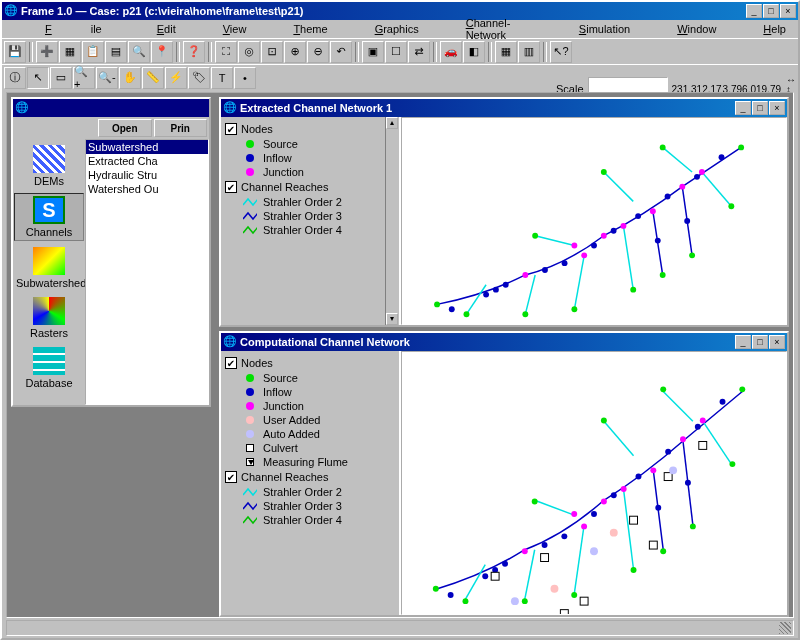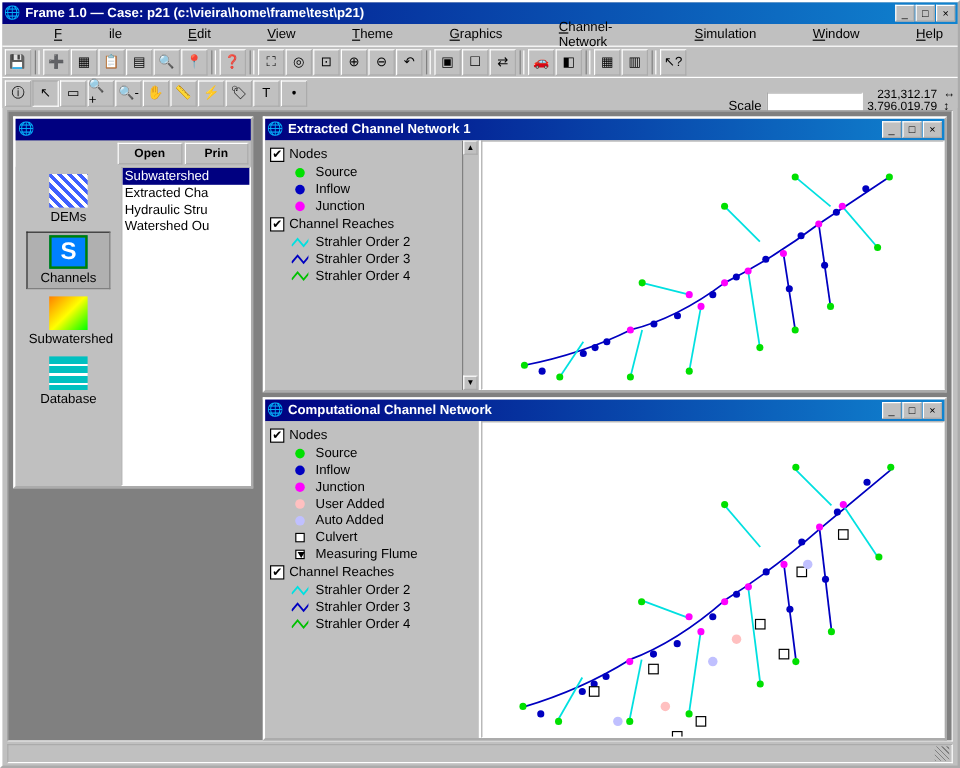--- a/index.html
+++ b/index.html
@@ -18,21 +18,21 @@
 .tbtn { width: 22px; height: 22px; background: #c0c0c0; border: 1px outset #fff; display: flex; align-items: center; justify-content: center; font-size: 11px; }
 .tbtn.active { border: 1px inset #fff; }
 .tsep { width: 4px; height: 20px; border-left: 1px solid #808080; border-right: 1px solid #fff; margin: 0 2px; }
 .scale-box { display: flex; align-items: flex-end; gap: 4px; margin-left: auto; margin-top: 12px; }
 .scale-input { width: 80px; height: 18px; border: 1px inset #fff; background: #fff; }
 .coord { font-size: 10px; line-height: 10px; text-align: right; padding-right: 1px; }
 .mdi-area { position: absolute; left: 4px; top: 90px; right: 4px; bottom: 20px; background: #808080; border: 1px inset #fff; }
 .child-window { position: absolute; background: #c0c0c0; border: 2px outset #fff; }
 .proj-win { left: 4px; top: 4px; width: 200px; height: 310px; }
 .proj-body { display: flex; height: calc(100% - 40px); }
-.proj-left { width: 88px; background: #c0c0c0; overflow: hidden; display: flex; flex-direction: column; align-items: center; padding-top: 4px; gap: 4px; }
+.proj-left { width: 72px; background: #c0c0c0; overflow: hidden; display: flex; flex-direction: column; align-items: center; padding-top: 4px; gap: 4px; }
 .proj-item { width: 70px; text-align: center; font-size: 10px; padding: 2px; }
 .proj-item.sel { background: #b0b0b0; border: 1px inset #808080; }
 .proj-item .ico { width: 32px; height: 28px; margin: 0 auto 2px; }
 .proj-right { flex: 1; background: #fff; border: 1px inset #fff; overflow: hidden; }
 .proj-right .row { padding: 1px 2px; white-space: nowrap; }
 .proj-right .row.sel { background: #000080; color: #fff; }
 .proj-btns { display: flex; gap: 2px; padding: 2px 2px 2px 85px; }
 .proj-btns button { flex: 1; height: 18px; border: 1px outset #fff; background: #c0c0c0; font-size: 10px; font-weight: bold; }
 .map-win { background: #c0c0c0; }
 .map-win1 { left: 212px; top: 4px; width: 570px; height: 230px; }
@@ -118,21 +118,21 @@
     <div class="tbtn">🔍-</div>
     <div class="tbtn">✋</div>
     <div class="tbtn">📏</div>
     <div class="tbtn">⚡</div>
     <div class="tbtn">🏷</div>
     <div class="tbtn">T</div>
     <div class="tbtn">•</div>
     <div class="scale-box">
       <span>Scale</span>
       <input class="scale-input" style="">
-      <div style="display:flex;flex-direction:column;">
+      <div style="display:flex;flex-direction:row;">
         <span class="coord">231,312.17</span>
         <span class="coord">3,796,019.79</span>
       </div>
       <span style="font-size:10px;">↔<br>↕</span>
     </div>
   </div>
 
   <div class="mdi-area">
 
     <div class="child-window proj-win">
@@ -141,20 +141,21 @@
       </div>
       <div class="proj-btns">
         <button>Open</button>
         <button>Prin</button>
       </div>
       <div class="proj-body">
         <div class="proj-left">
           <div class="proj-item"><div class="ico" style="background:repeating-linear-gradient(45deg,#4060ff,#4060ff 3px,#fff 3px,#fff 6px);"></div><span>DEMs</span></div>
           <div class="proj-item sel"><div class="ico" style="background:#0080ff;border:2px solid #008000;display:flex;align-items:center;justify-content:center;color:#fff;font-size:20px;font-weight:bold;">S</div><span>Channels</span></div>
           <div class="proj-item"><div class="ico" style="background:linear-gradient(135deg,#ff8000,#ffff00,#00ff00);"></div><span>Subwatershed</span></div>
+          <div class="proj-item"><div class="ico" style="background:conic-gradient(#ff0000,#00ff00,#0000ff,#ffff00);"></div><span>Rasters</span></div>
           <div class="proj-item"><div class="ico" style="background:repeating-linear-gradient(#00c0c0,#00c0c0 6px,#fff 6px,#fff 8px);"></div><span>Database</span></div>
         </div>
         <div class="proj-right">
           <div class="row sel">Subwatershed</div>
           <div class="row">Extracted Cha</div>
           <div class="row">Hydraulic Stru</div>
           <div class="row">Watershed Ou</div>
         </div>
       </div>
     </div>

